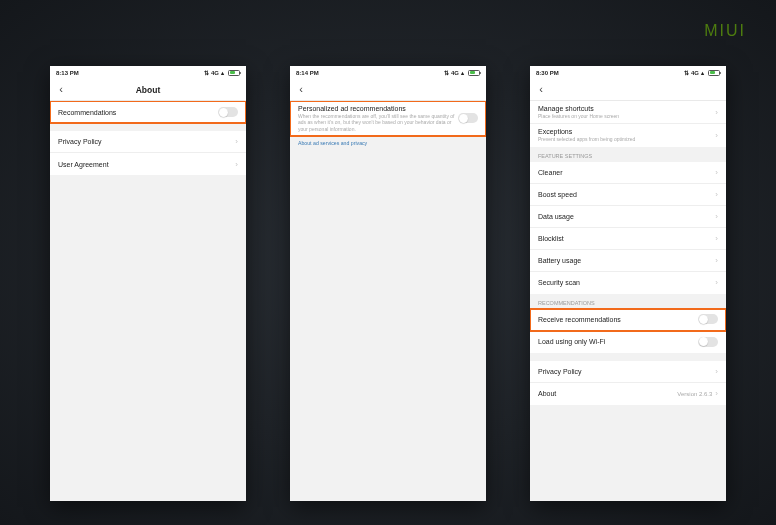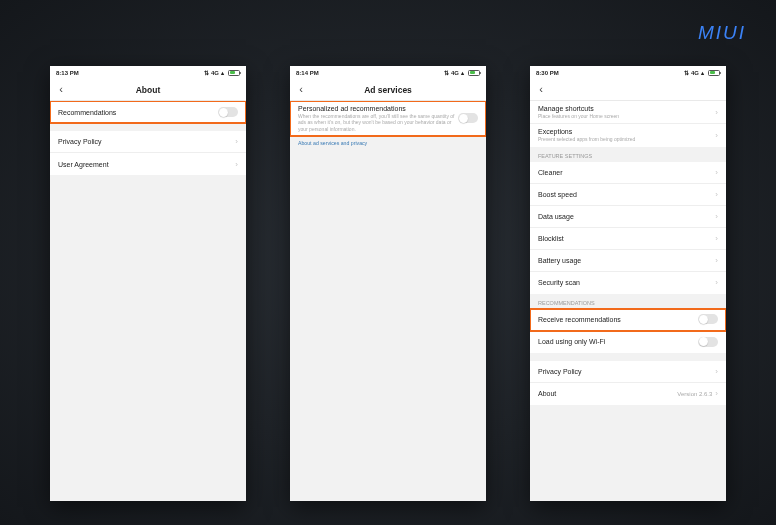--- a/index.html
+++ b/index.html
@@ -8,25 +8,24 @@
     height: 525px;
     background: radial-gradient(ellipse at center, #2a2f35 0%, #14171b 100%);
     font-family: -apple-system, "Helvetica Neue", Arial, sans-serif;
     position: relative;
     overflow: hidden;
   }
   .brand {
     position: absolute;
     top: 22px;
     right: 30px;
-    color: #3b82f6;
-    font-size: 19px;
+    color: #4d7c0f;
+    font-size: 16px;
     letter-spacing: 2px;
     font-weight: 300;
-    font-style: italic;
   }
   .phones {
     display: flex;
     gap: 44px;
     justify-content: center;
     padding-top: 66px;
   }
   .phone {
     width: 196px;
     height: 435px;
@@ -171,21 +170,20 @@
         <span>⇅</span>
           <span>4G</span>
           <span>▴</span>
       </span>
       <span class="bat">
           <span class="fill"></span>
         </span>
     </div>
     <div class="titlebar">
       <div class="back">‹</div>
-      <div class="title">Ad services</div>
     </div>
     <div class="content">
       <div class="group">
         <div class="row tall highlight">
           <div class="labelbox">
             <span class="label">Personalized ad recommendations</span>
             <span class="sub">When the recommendations are off, you'll still see the same quantity of ads as when it's on, but they won't be based on your behavior data or your personal information.</span>
           </div>
           <div class="toggle"></div>
         </div>

